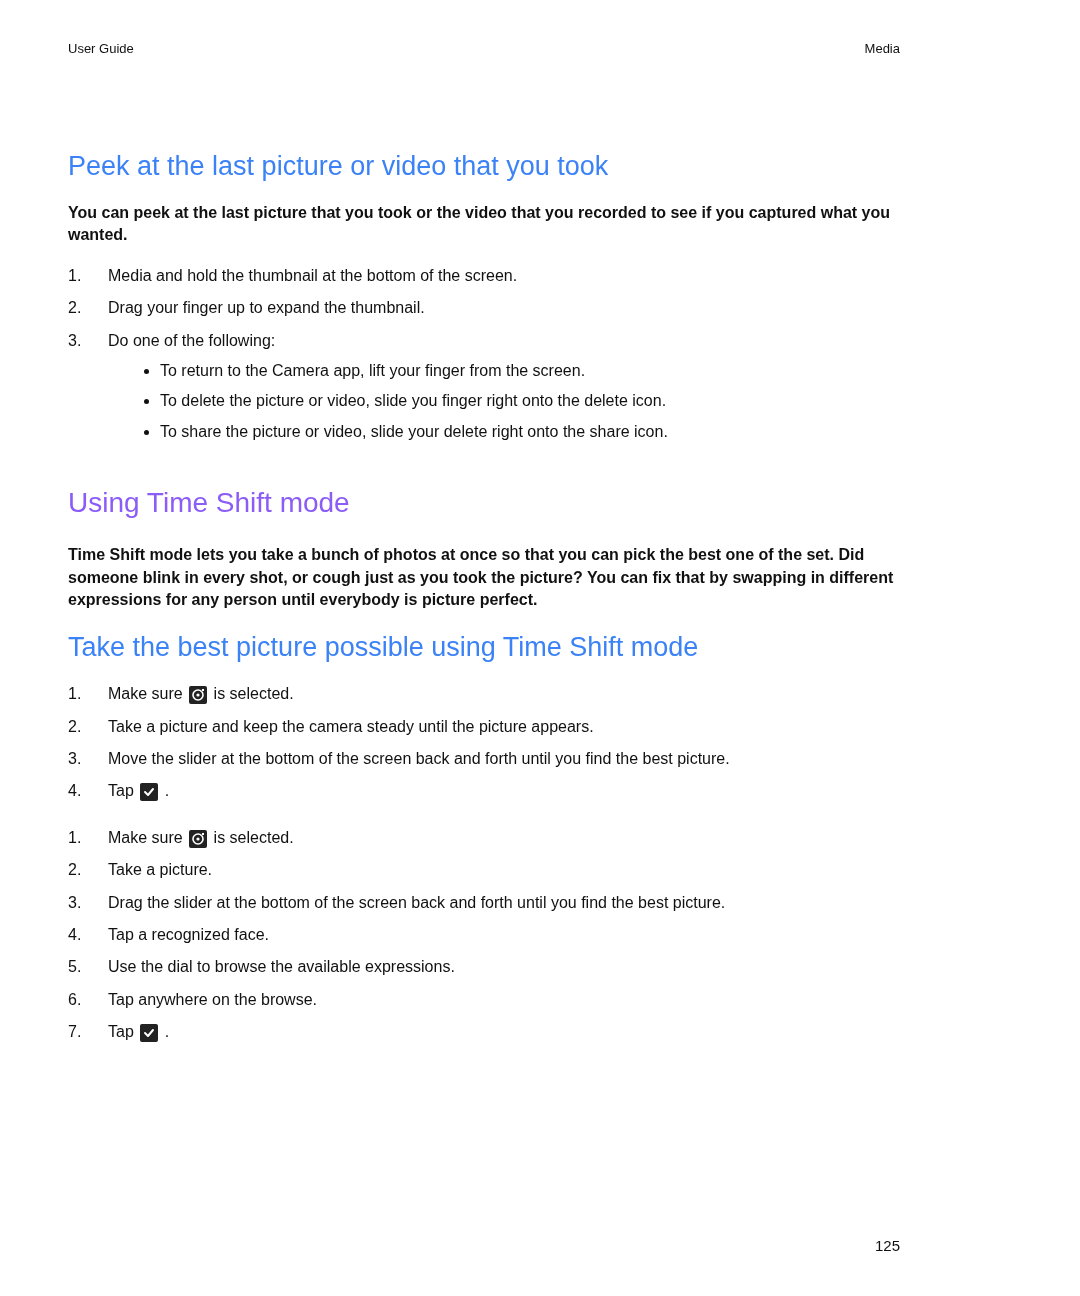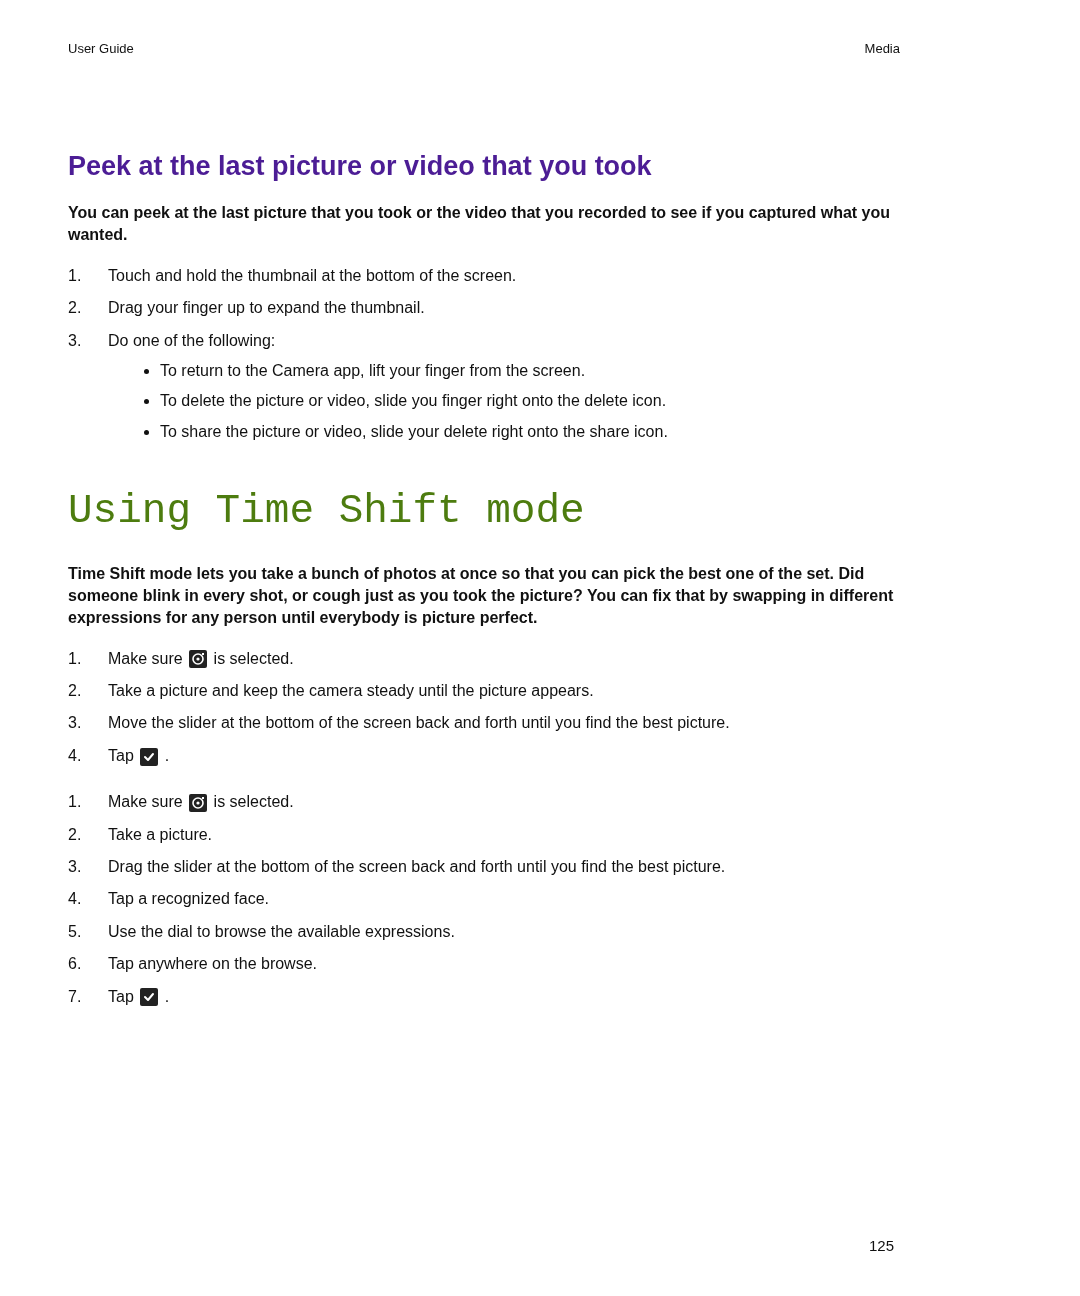--- a/index.html
+++ b/index.html
@@ -21,30 +21,29 @@
   .header {
     display: flex;
     justify-content: space-between;
     font-size: 13px;
     color: #111;
     font-weight: 400;
     margin-bottom: 90px;
   }
   h2.section-title {
     font-size: 27px;
-    font-weight: 700;
+    font-weight: 400;
     margin: 0 0 16px 0;
-    color: #4c1d95;
+    color: #3b82f6;
   }
   h1.main-title {
-    font-size: 41px;
+    font-size: 28px;
     font-weight: 400;
     margin: 40px 0 22px 0;
-    color: #4d7c0f;
-    font-family: Liberation Mono, monospace;
+    color: #8b5cf6;
   }
   p.body {
     margin: 0 0 18px 0;
     font-size: 16px;
     color: #111;
     font-weight: 700;
   }
   ol.numbered {
     list-style: none;
     padding: 0;
@@ -85,56 +84,57 @@
     border-radius: 2px;
     vertical-align: middle;
     margin: 0 2px;
   }
   .icon-box svg {
     display: block;
   }
   .page-number {
     position: absolute;
     bottom: 40px;
-    right: 74px;
+    right: 68px;
     font-size: 15px;
     color: #111;
   }
   .li-content {
     display: inline;
   }
 </style>
 </head>
 <body>
 
 <div class="page">
 
   <div class="header">
     <span>User Guide</span>
     <span>Media</span>
   </div>
 
   <h2 class="section-title">Peek at the last picture or video that you took</h2>
   <p class="body">You can peek at the last picture that you took or the video that you recorded to see if you captured what you wanted.</p>
   <ol class="numbered">
-    <li><span class="li-content">Touch and hold the thumbnail at the bottom of the screen.</span></li>
+    <li><span class="li-content">Media and hold the thumbnail at the bottom of the screen.</span></li>
     <li><span class="li-content">Drag your finger up to expand the thumbnail.</span></li>
     <li>
       <span class="li-content">Do one of the following:</span>
       <ul class="bulleted">
         <li><span>To return to the Camera app, lift your finger from the screen.</span></li>
         <li><span>To delete the picture or video, slide you finger right onto the delete icon.</span></li>
         <li><span>To share the picture or video, slide your delete right onto the share icon.</span></li>
       </ul>
     </li>
   </ol>
 
   <h1 class="main-title">Using Time Shift mode</h1>
   <p class="body">Time Shift mode lets you take a bunch of photos at once so that you can pick the best one of the set. Did someone blink in every shot, or cough just as you took the picture? You can fix that by swapping in different expressions for any person until everybody is picture perfect.</p>
 
+  <h2 class="section-title">Take the best picture possible using Time Shift mode</h2>
   <ol class="numbered">
     <li>
       <span class="li-content">Make sure </span><span class="icon-box">
           <svg width="14" height="14" viewBox="0 0 14 14">
             <circle cx="7" cy="7" r="5" fill="none" stroke="#fff" stroke-width="1.6"></circle>
             <circle cx="7" cy="7" r="1.6" fill="#fff"></circle>
             <path d="M11 3 L13 1 M13 3 L11 1" stroke="#fff" stroke-width="1" fill="none"></path>
           </svg>
         </span><span class="li-content"> is selected.</span>
     </li>

